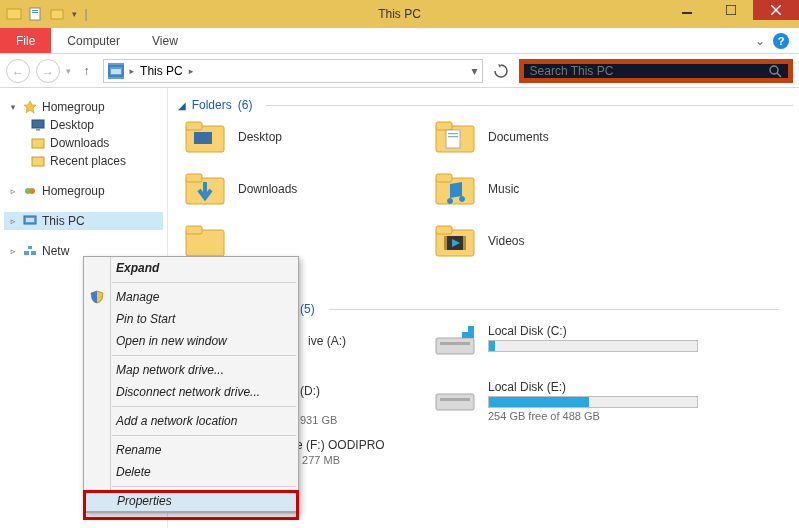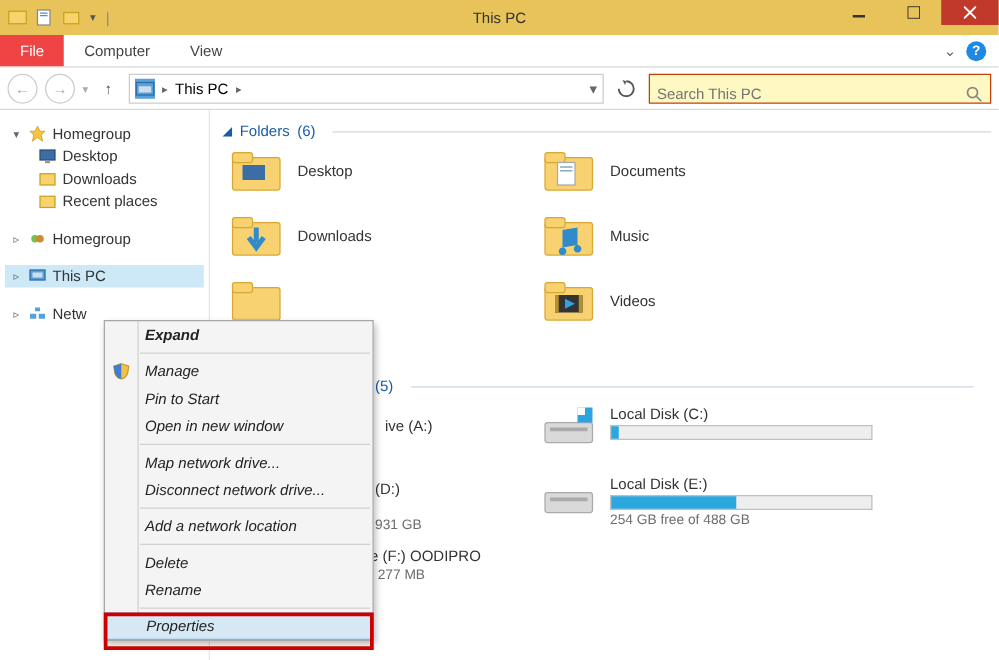--- a/index.html
+++ b/index.html
@@ -26,21 +26,21 @@
   
   .navbar { height: 34px; border-bottom:1px solid #d9d9d9; display:flex; align-items:center; padding:0 6px; gap:6px; }
   .navbtn { width:24px;height:24px;border:1px solid #ccc;border-radius:50%;display:flex;align-items:center;justify-content:center;color:#aaa;background:#fff; }
   .navdrop { color:#aaa; font-size:9px; }
   .uparrow { width:20px; text-align:center; color:#555; }
   .breadcrumb { flex:0 0 380px; height:24px; border:1px solid #ccc; display:flex; align-items:center; padding:0 4px; gap:6px; background:#fff; position:relative; }
   .breadcrumb .bcicon { width:16px;height:16px;background:#5aa0da; }
   .breadcrumb .sep { color:#666; font-size:9px; }
   .breadcrumb .bctail { margin-left:auto; display:flex; gap:6px; align-items:center; color:#666; }
   .refresh { width:24px;height:24px;display:flex;align-items:center;justify-content:center;color:#666; }
-  .searchbox { flex:1; height:24px; border:1px solid #c2410c; display:flex; align-items:flex-end; padding:0 6px; color:#888; background:#fef9c3; }
+  .searchbox { flex:1; height:24px; border:5px solid #c2410c; display:flex; align-items:flex-start; padding:0 6px; color:#888; background:#0f172a; }
   .searchbox input { border:none; outline:none; flex:1; color:#888; font-size:12px; background:transparent; }
   .searchbox .sicon { color:#888; }
 
   
   .body { position:absolute; top:88px; left:0; right:0; bottom:0; display:flex; }
   .sidebar { width:168px; border-right:1px solid #e5e5e5; padding:10px 4px; background:#fff; overflow:hidden; }
   .tree-item { display:flex; align-items:center; gap:4px; padding:2px 2px 2px 4px; color:#333; white-space:nowrap; }
   .tree-item .tw { width:10px; text-align:center; color:#666; font-size:9px; display:inline-block; }
   .tree-item.indent { padding-left:26px; }
   .tree-item.sel { background:#cde8f6; }
@@ -412,23 +412,23 @@
     </div>
   <div class="ctxitem">
       <span>Disconnect network drive...</span>
     </div>
   <div class="ctxitem sep"></div>
   <div class="ctxitem">
       <span>Add a network location</span>
     </div>
   <div class="ctxitem sep"></div>
   <div class="ctxitem">
+      <span>Rename</span>
+    </div>
+  <div class="ctxitem">
       <span>Delete</span>
-    </div>
-  <div class="ctxitem">
-      <span>Rename</span>
     </div>
   <div class="ctxitem sep"></div>
   <div class="ctxitem hover">
       <span>Properties</span>
     </div>
 </div>
 <div class="ctx-last-highlight"></div>
 
 </body></html>

